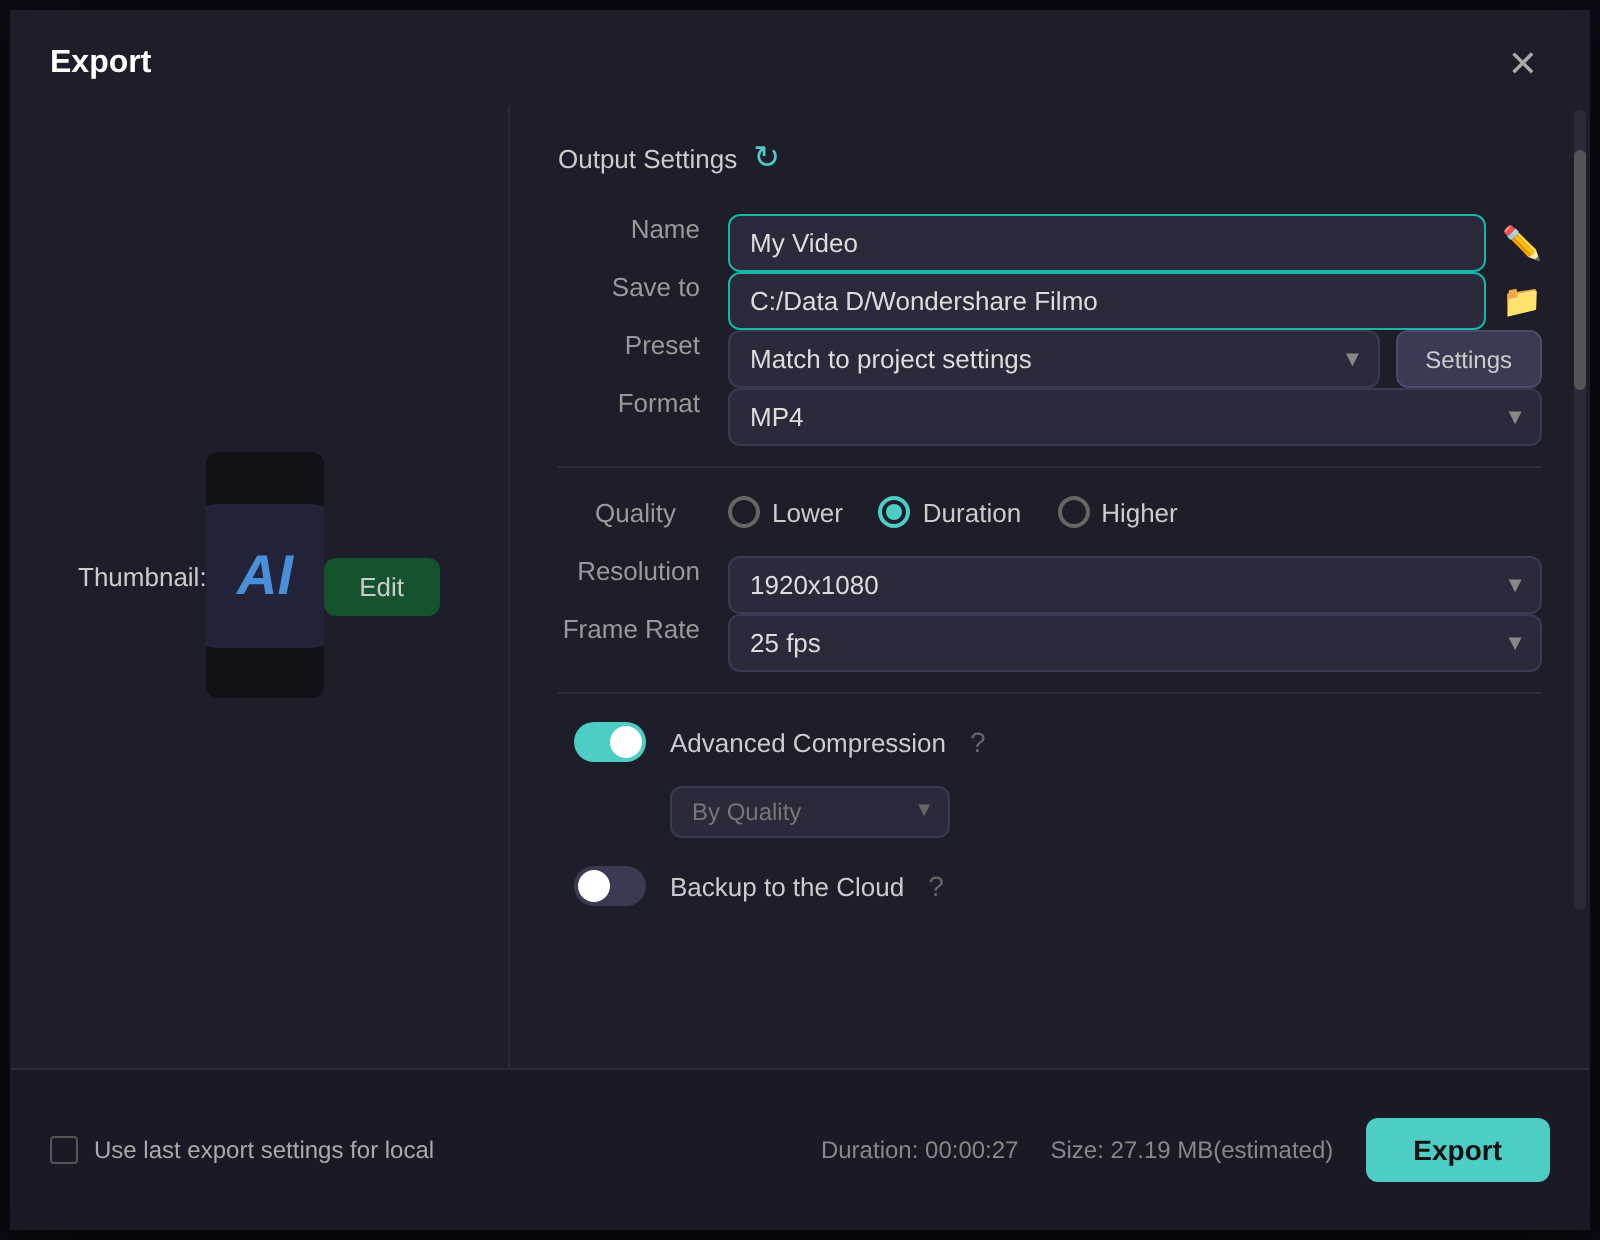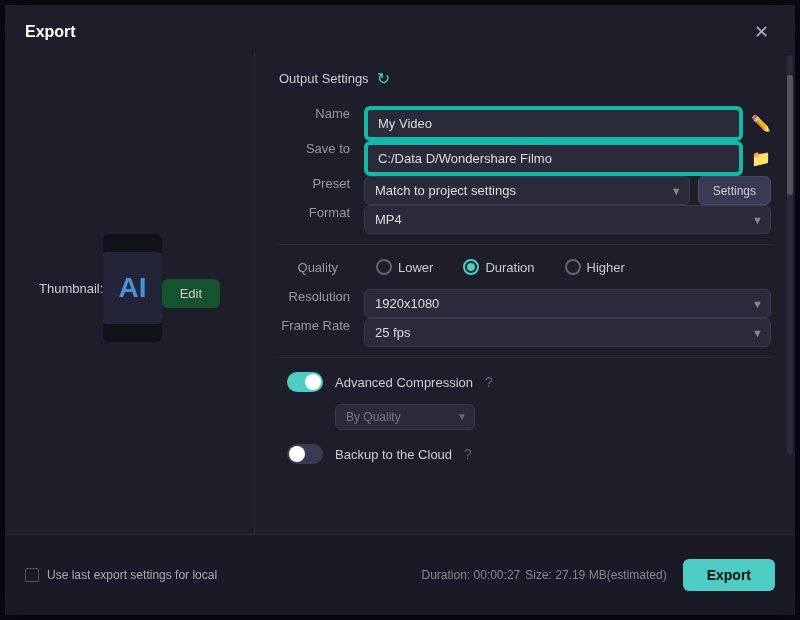--- a/index.html
+++ b/index.html
@@ -87,28 +87,29 @@
       align-items: center;
       border-right: 1px solid #2a2a3a;
     }
     .thumbnail-label {
       font-size: 13px;
       color: #ccc;
       margin-bottom: 10px;
     }
     .thumbnail-box {
       width: 190px;
-      height: 108px;
+      height: 123px;
       background: #111118;
       border-radius: 6px;
       display: flex;
       align-items: center;
       justify-content: center;
       overflow: hidden;
       margin-bottom: 12px;
+      font-style: italic;
     }
     .ai-icon-wrap {
       position: relative;
       display: flex;
       align-items: center;
       justify-content: center;
     }
     .ai-icon-bg {
       width: 72px;
       height: 72px;
@@ -167,21 +168,21 @@
       width: 85px;
       font-size: 13px;
       color: #999;
       flex-shrink: 0;
       text-align: right;
       padding-right: 14px;
     }
     .form-input {
       flex: 1;
       background: #2a2a3a;
-      border: 4px solid #14b8a6;
+      border: 1px solid #14b8a6;
       border-radius: 6px;
       color: #ddd;
       font-size: 13px;
       padding: 6px 10px;
       outline: none;
     }
     .input-row {
       display: flex;
       align-items: center;
       gap: 8px;
@@ -252,21 +253,20 @@
       align-items: center;
       gap: 18px;
     }
     .radio-option {
       display: flex;
       align-items: center;
       gap: 6px;
       font-size: 13px;
       color: #ccc;
       cursor: pointer;
-      margin-left: 12px;
     }
     .radio-circle {
       width: 16px;
       height: 16px;
       border-radius: 50%;
       border: 2px solid #666;
       display: flex;
       align-items: center;
       justify-content: center;
       flex-shrink: 0;
@@ -360,21 +360,21 @@
     .checkbox {
       width: 14px;
       height: 14px;
       border: 1px solid #555;
       border-radius: 2px;
       background: transparent;
       flex-shrink: 0;
     }
     .bottom-info {
       display: flex;
-      gap: 5px;
+      gap: 16px;
       margin-left: auto;
       margin-right: 16px;
       font-size: 12px;
       color: #888;
     }
     .export-btn {
       background: #4ecdc4;
       border: none;
       border-radius: 6px;
       color: #111;

